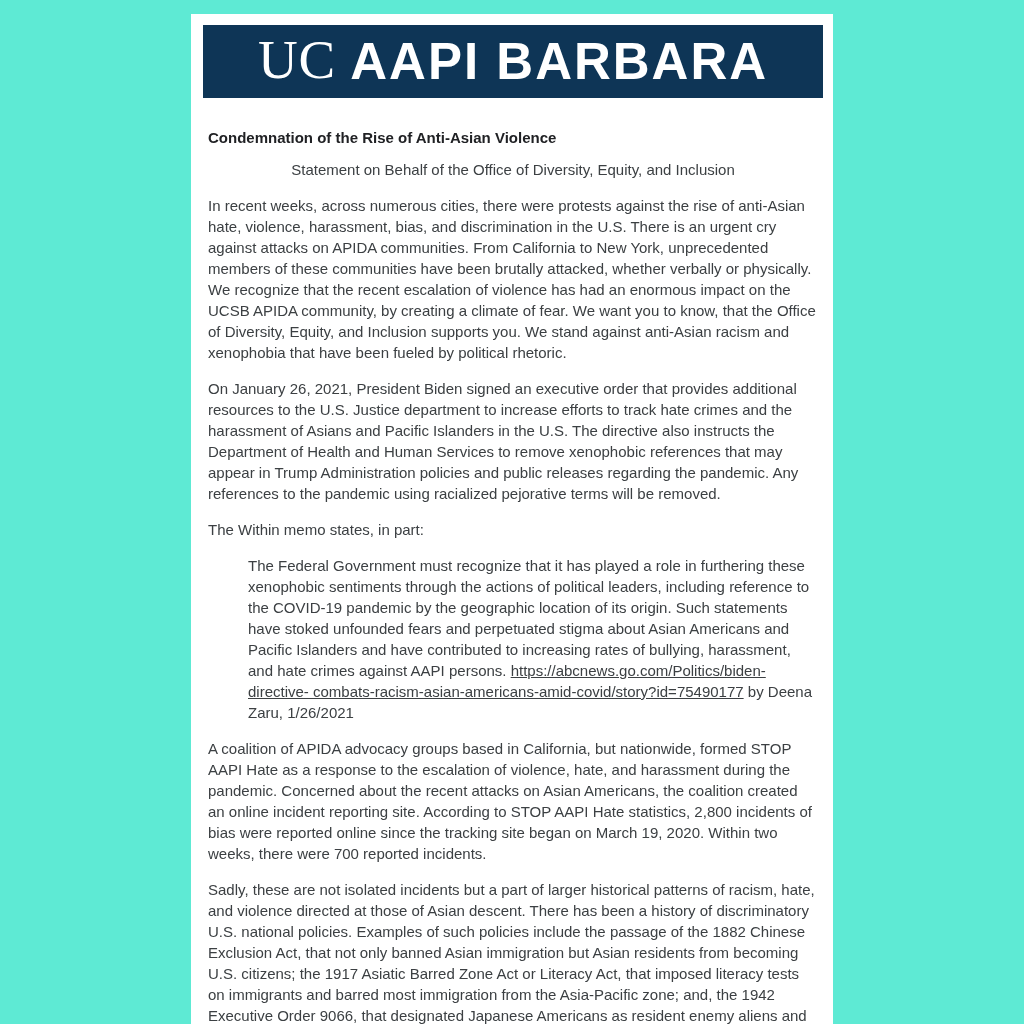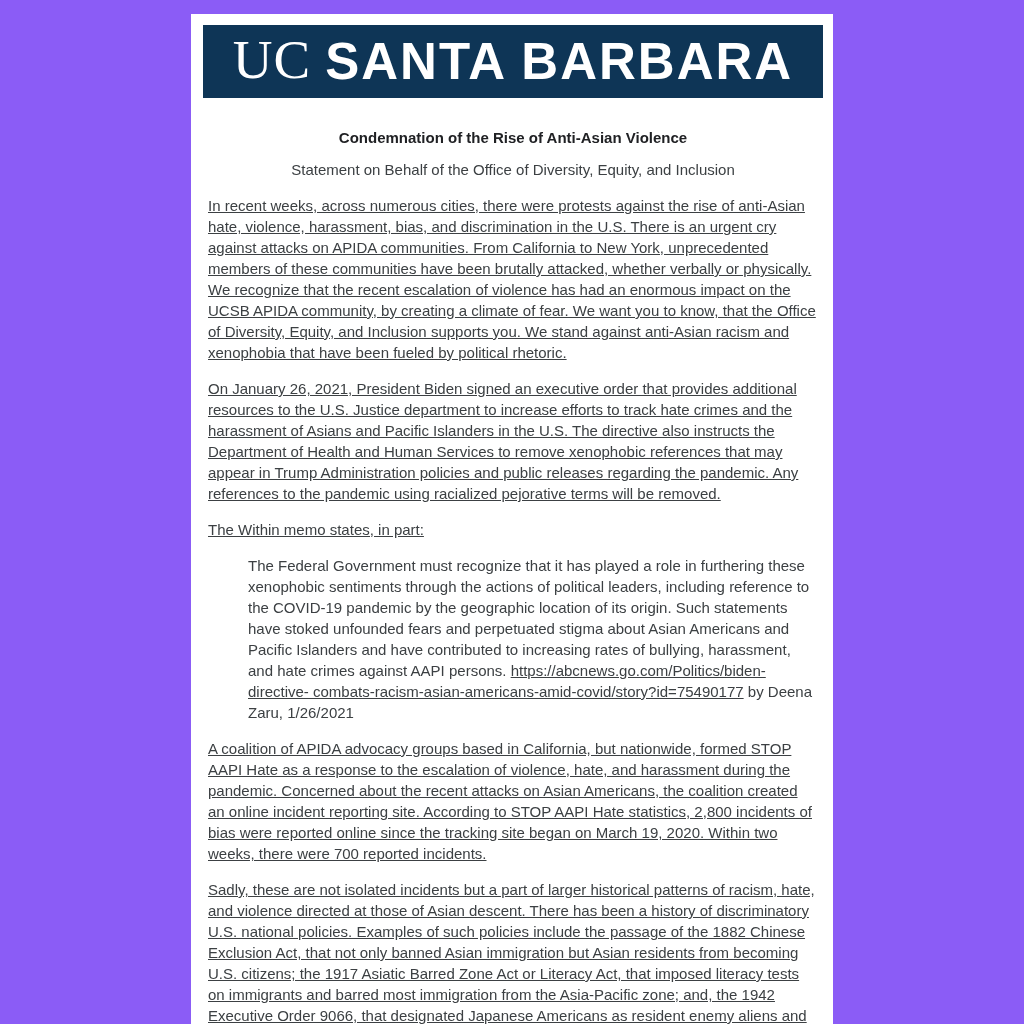--- a/index.html
+++ b/index.html
@@ -7,21 +7,21 @@
     padding: 0;
     background: #f0f1f2;
     width: 1024px;
     height: 1024px;
     overflow: hidden;
     font-family: "Liberation Sans", sans-serif;
   }
   .canvas {
     width: 1024px;
     height: 1024px;
-    background: #8b5cf6;
+    background: #5eead4;
   }
   .page {
     width: 642px;
     margin: 0 auto;
     position: relative;
     top: 14px;
     background: #ffffff;
     min-height: 1010px;
     box-sizing: border-box;
     padding: 11px 10px 30px 12px;
@@ -58,54 +58,53 @@
     padding: 0 5px;
     color: #3c4043;
     font-size: 15px;
     line-height: 21px;
   }
   .content h1 {
     margin: 29px 0 0 0;
     font-size: 15px;
     line-height: 21px;
     font-weight: 700;
-    text-align: center;
+    text-align: left;
     color: #202124;
   }
   .content h2 {
     margin: 11px 0 0 0;
     font-size: 15px;
     line-height: 21px;
     font-weight: 400;
     text-align: center;
     color: #3c4043;
   }
   .content p {
     margin: 15px 0 0 0;
-    text-decoration: underline;
   }
   .content blockquote {
     margin: 15px 0 12px 40px;
     padding: 0;
   }
   .content blockquote a {
     color: #3c4043;
     text-decoration: underline;
     word-break: break-word;
   }
 </style>
 </head>
 <body>
 
 <div class="canvas">
   <div class="page">
 
     <div class="banner">
       <span class="logo-uc">UC</span>
-      <span class="logo-sb">SANTA BARBARA</span>
+      <span class="logo-sb">AAPI BARBARA</span>
     </div>
 
     <div class="content">
       <h1>Condemnation of the Rise of Anti-Asian Violence</h1>
       <h2>Statement on Behalf of the Office of Diversity, Equity, and Inclusion</h2>
 
       <p>In recent weeks, across numerous cities, there were protests against the rise of anti-Asian hate, violence, harassment, bias, and discrimination in the U.S. There is an urgent cry against attacks on APIDA communities. From California to New York, unprecedented members of these communities have been brutally attacked, whether verbally or physically. We recognize that the recent escalation of violence has had an enormous impact on the UCSB APIDA community, by creating a climate of fear. We want you to know, that the Office of Diversity, Equity, and Inclusion supports you. We stand against anti-Asian racism and xenophobia that have been fueled by political rhetoric.</p>
       <p>On January 26, 2021, President Biden signed an executive order that provides additional resources to the U.S. Justice department to increase efforts to track hate crimes and the harassment of Asians and Pacific Islanders in the U.S. The directive also instructs the Department of Health and Human Services to remove xenophobic references that may appear in Trump Administration policies and public releases regarding the pandemic. Any references to the pandemic using racialized pejorative terms will be removed.</p>
       <p>The Within memo states, in part:</p>
 

